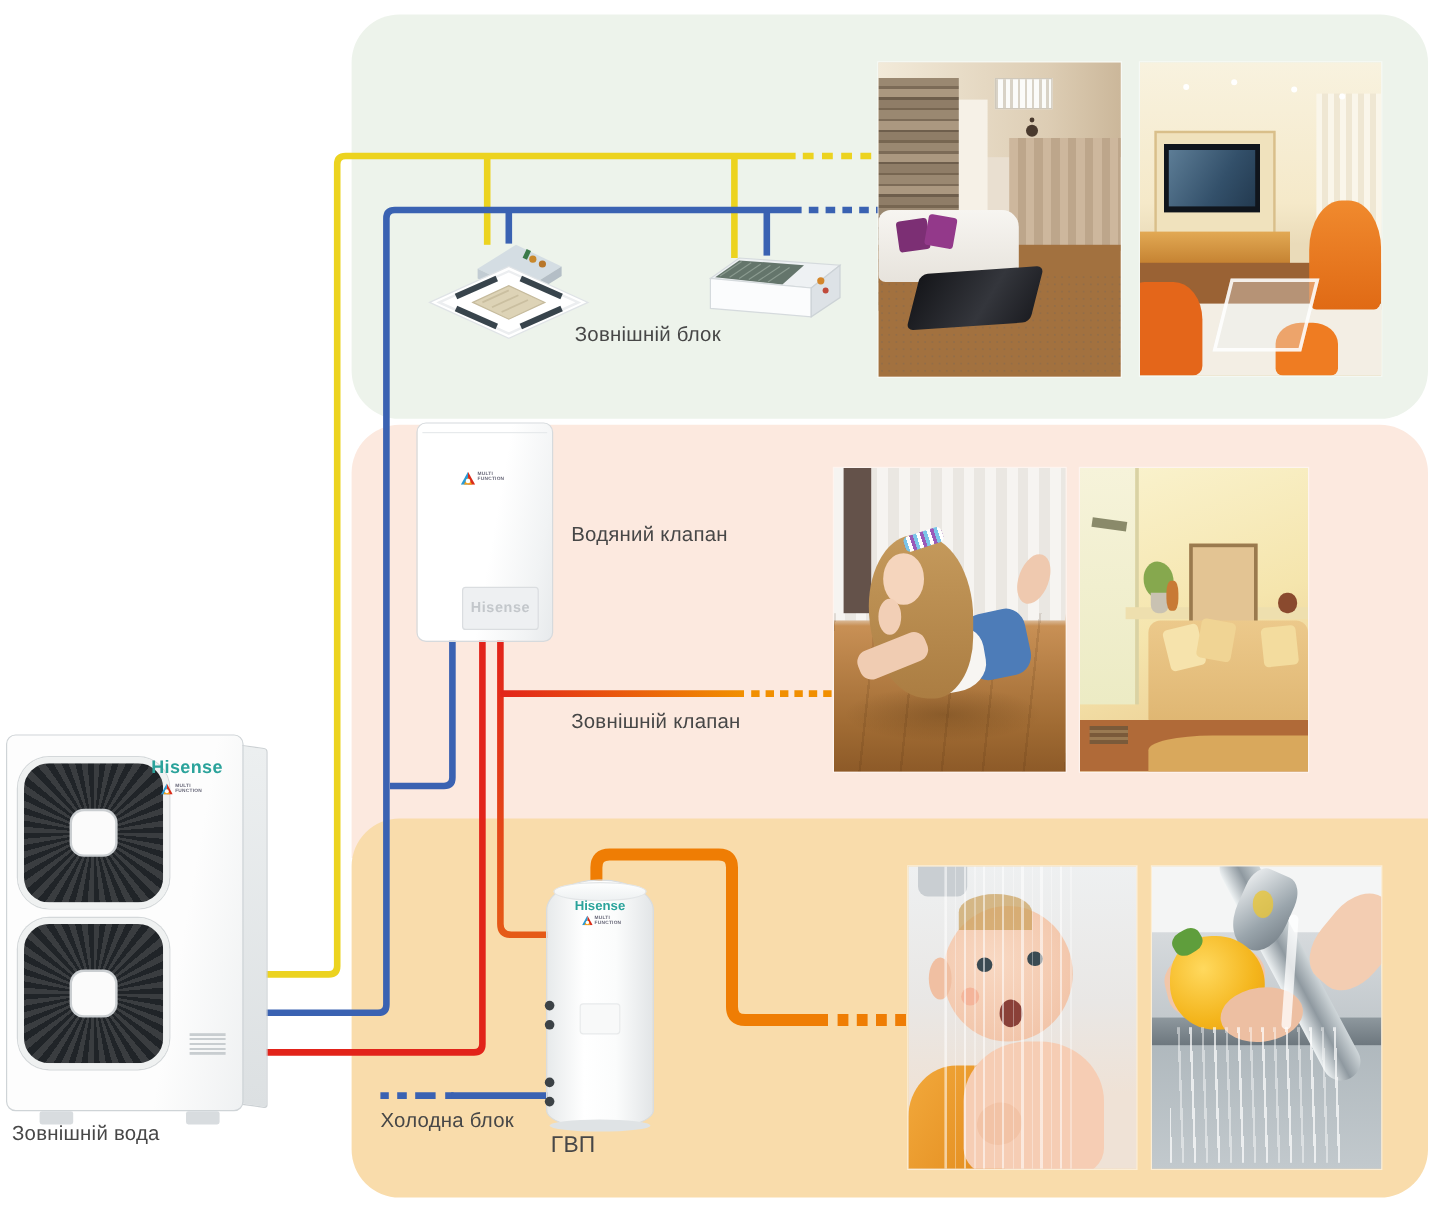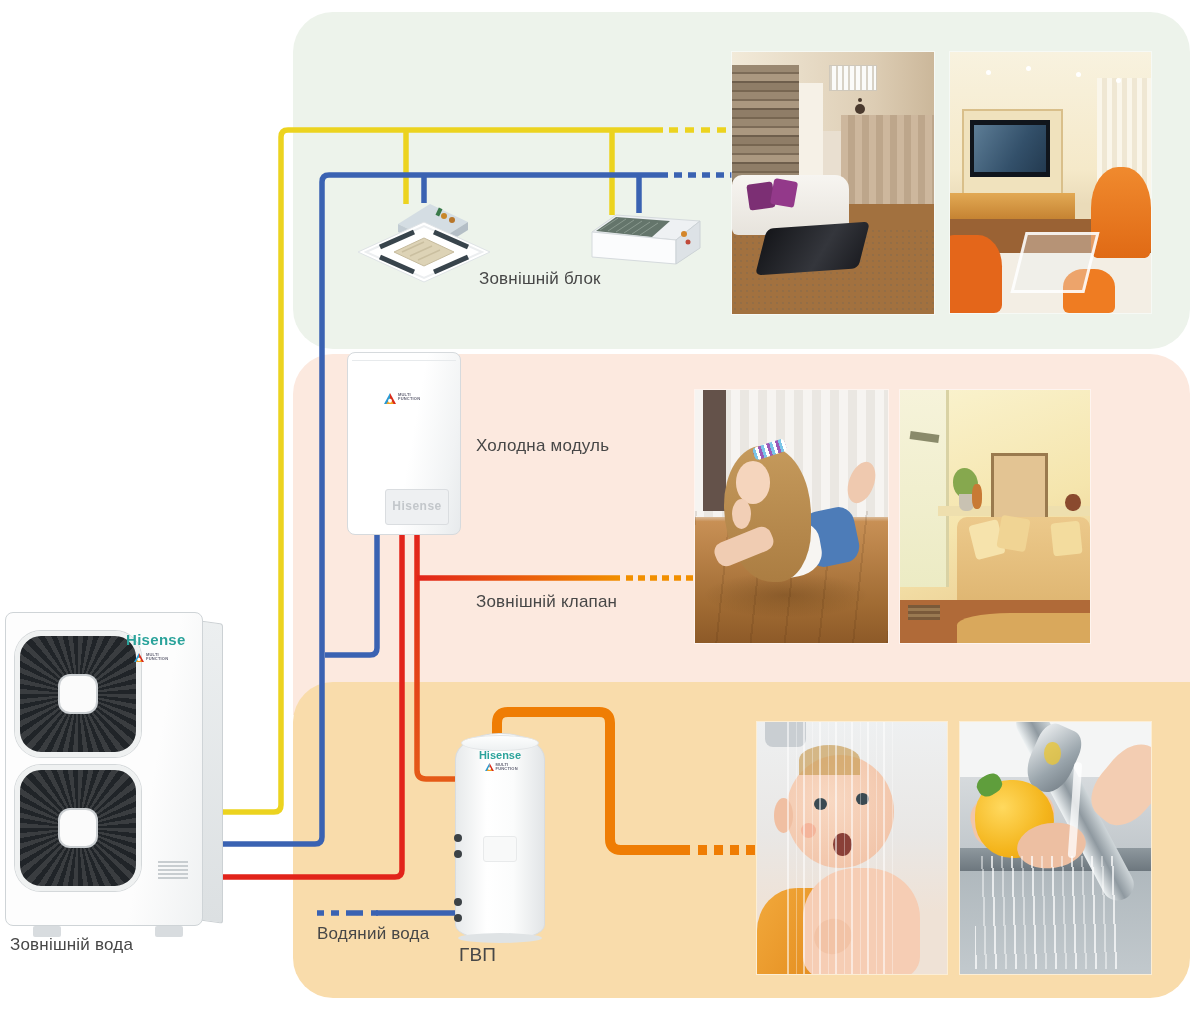--- a/index.html
+++ b/index.html
@@ -357,19 +357,19 @@
     </div>
     <div class="abs tank-label"></div>
     <div class="abs tfit tf1"></div>
     <div class="abs tfit tf2"></div>
     <div class="abs tfit tf3"></div>
     <div class="abs tfit tf4"></div>
     <div class="abs tank-base"></div>
   </div>
 
   <div class="lbl" style="left:479px;top:269px;">Зовнішній блок</div>
-  <div class="lbl" style="left:476px;top:436px;">Холодна модуль</div>
+  <div class="lbl" style="left:476px;top:436px;">Водяний клапан</div>
   <div class="lbl" style="left:476px;top:592px;">Зовнішній клапан</div>
-  <div class="lbl" style="left:317px;top:924px;">Водяний вода</div>
+  <div class="lbl" style="left:317px;top:924px;">Холодна блок</div>
   <div class="lbl lbl-dhw" style="left:459px;top:944px;">ГВП</div>
   <div class="lbl" style="left:10px;top:935px;">Зовнішній вода</div>
 
 </div>
 
 </body></html>

